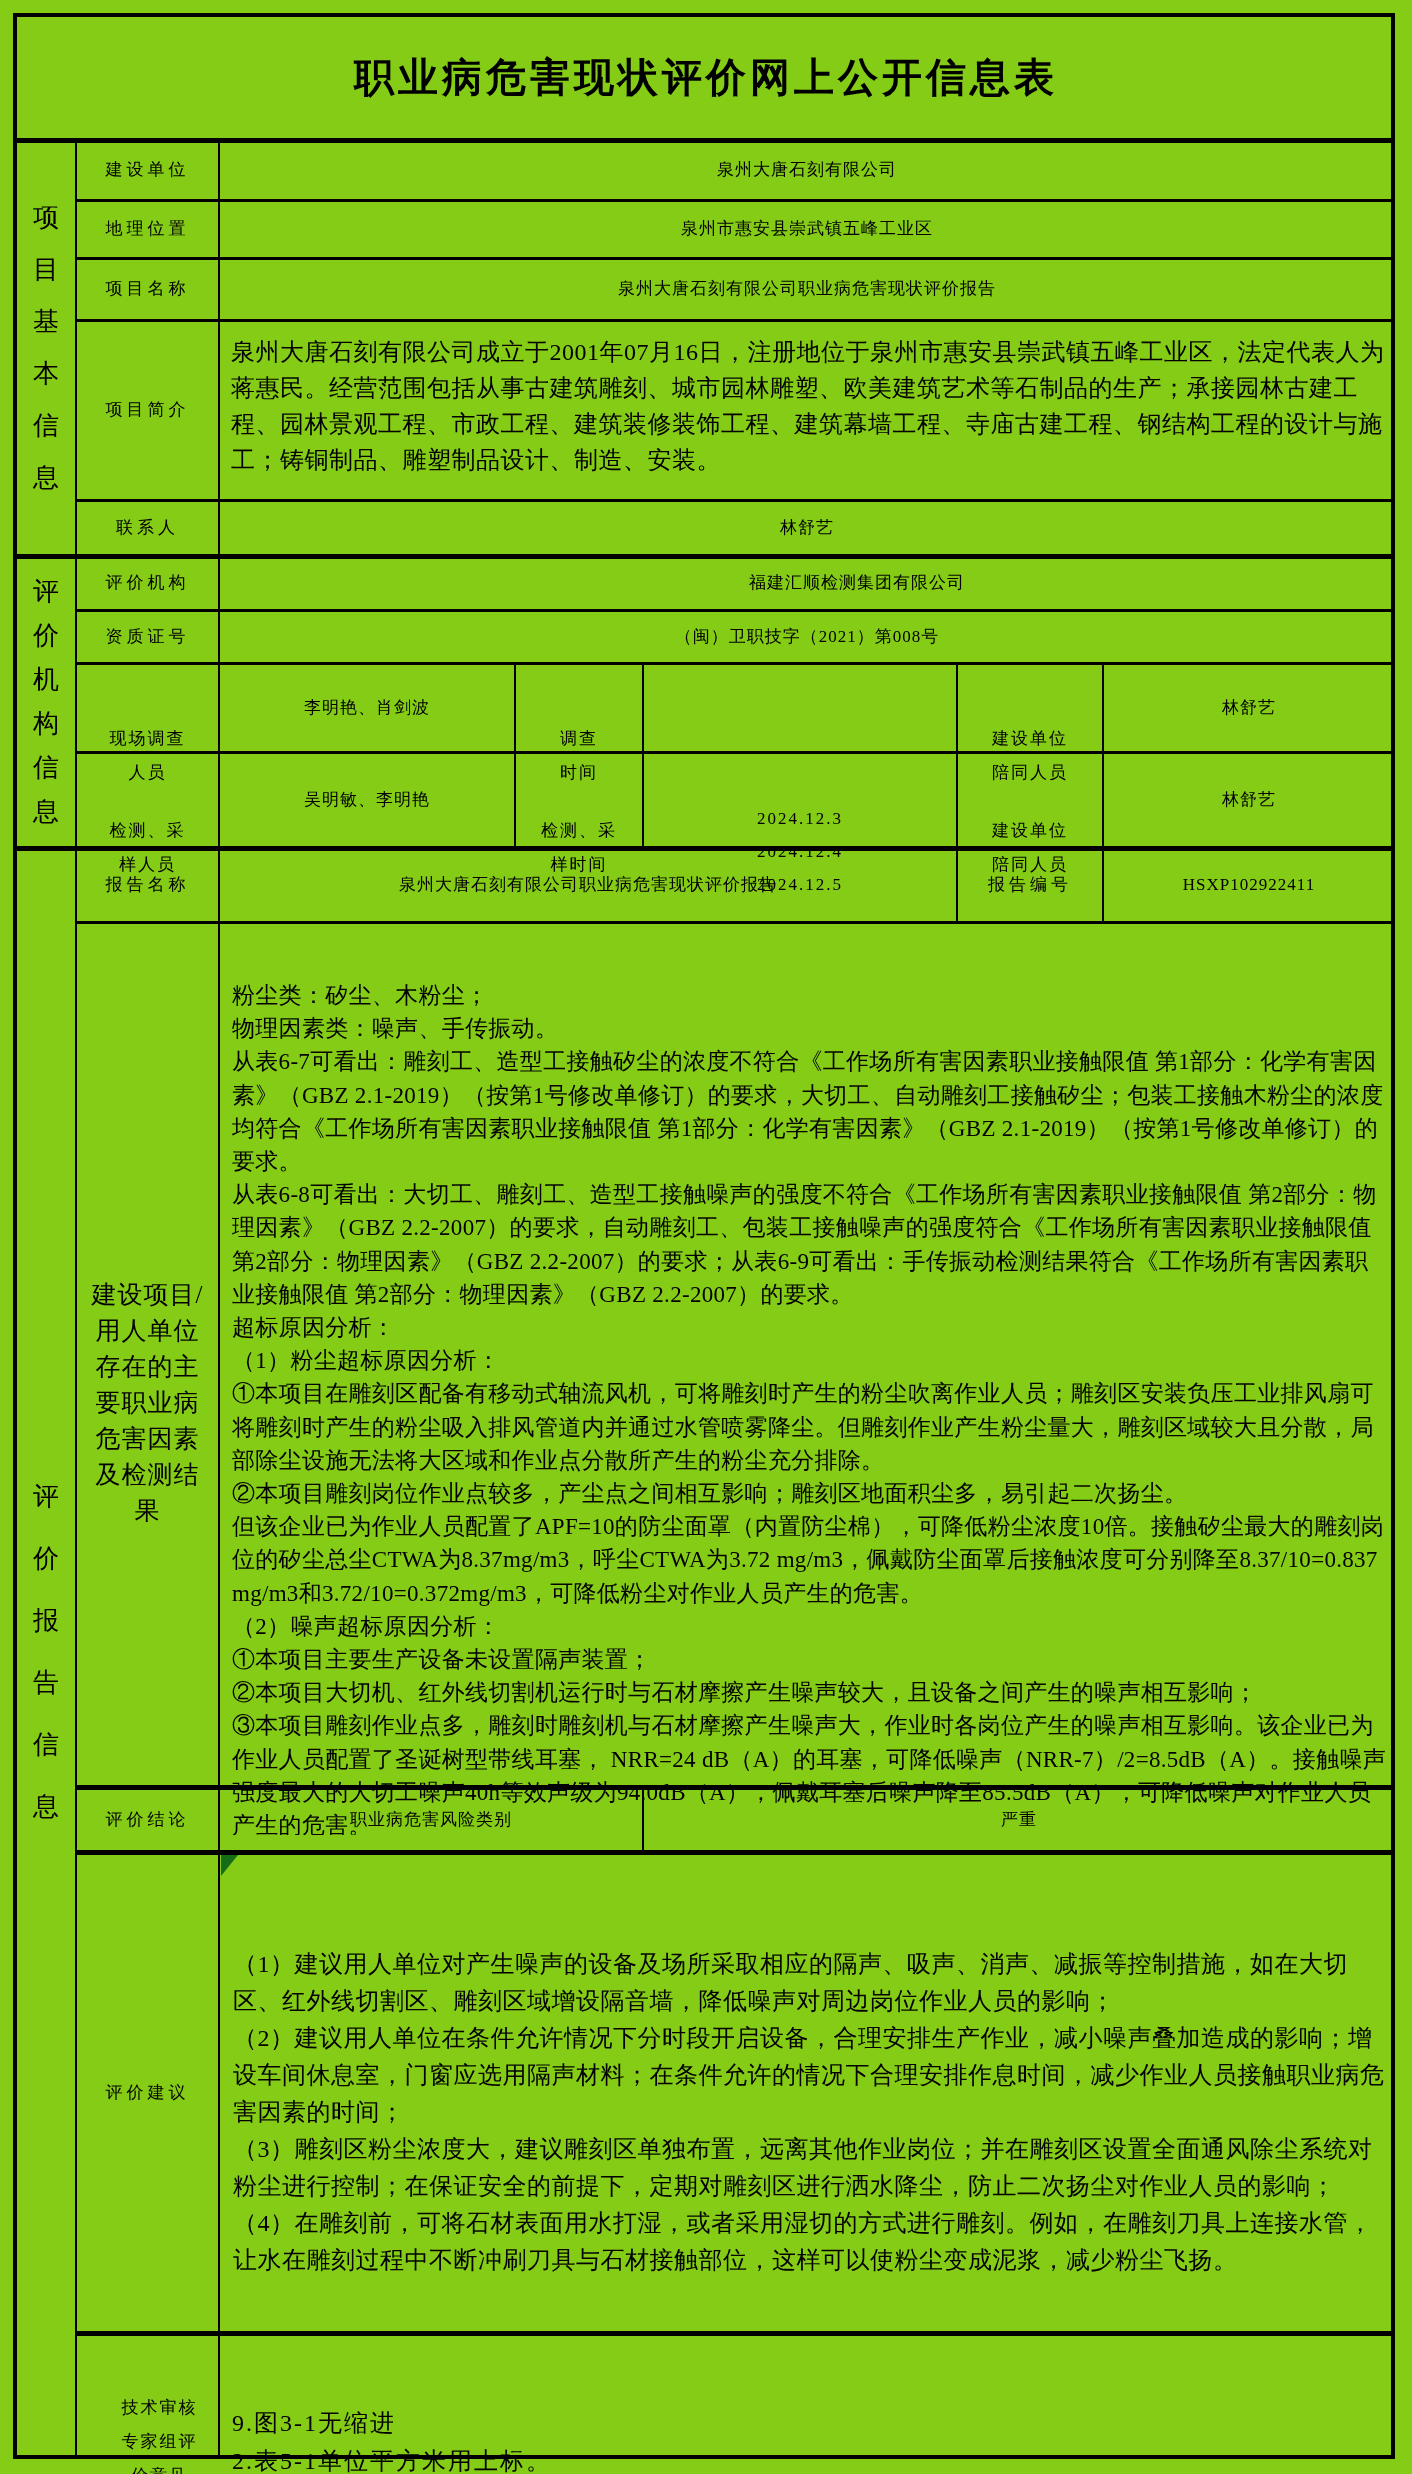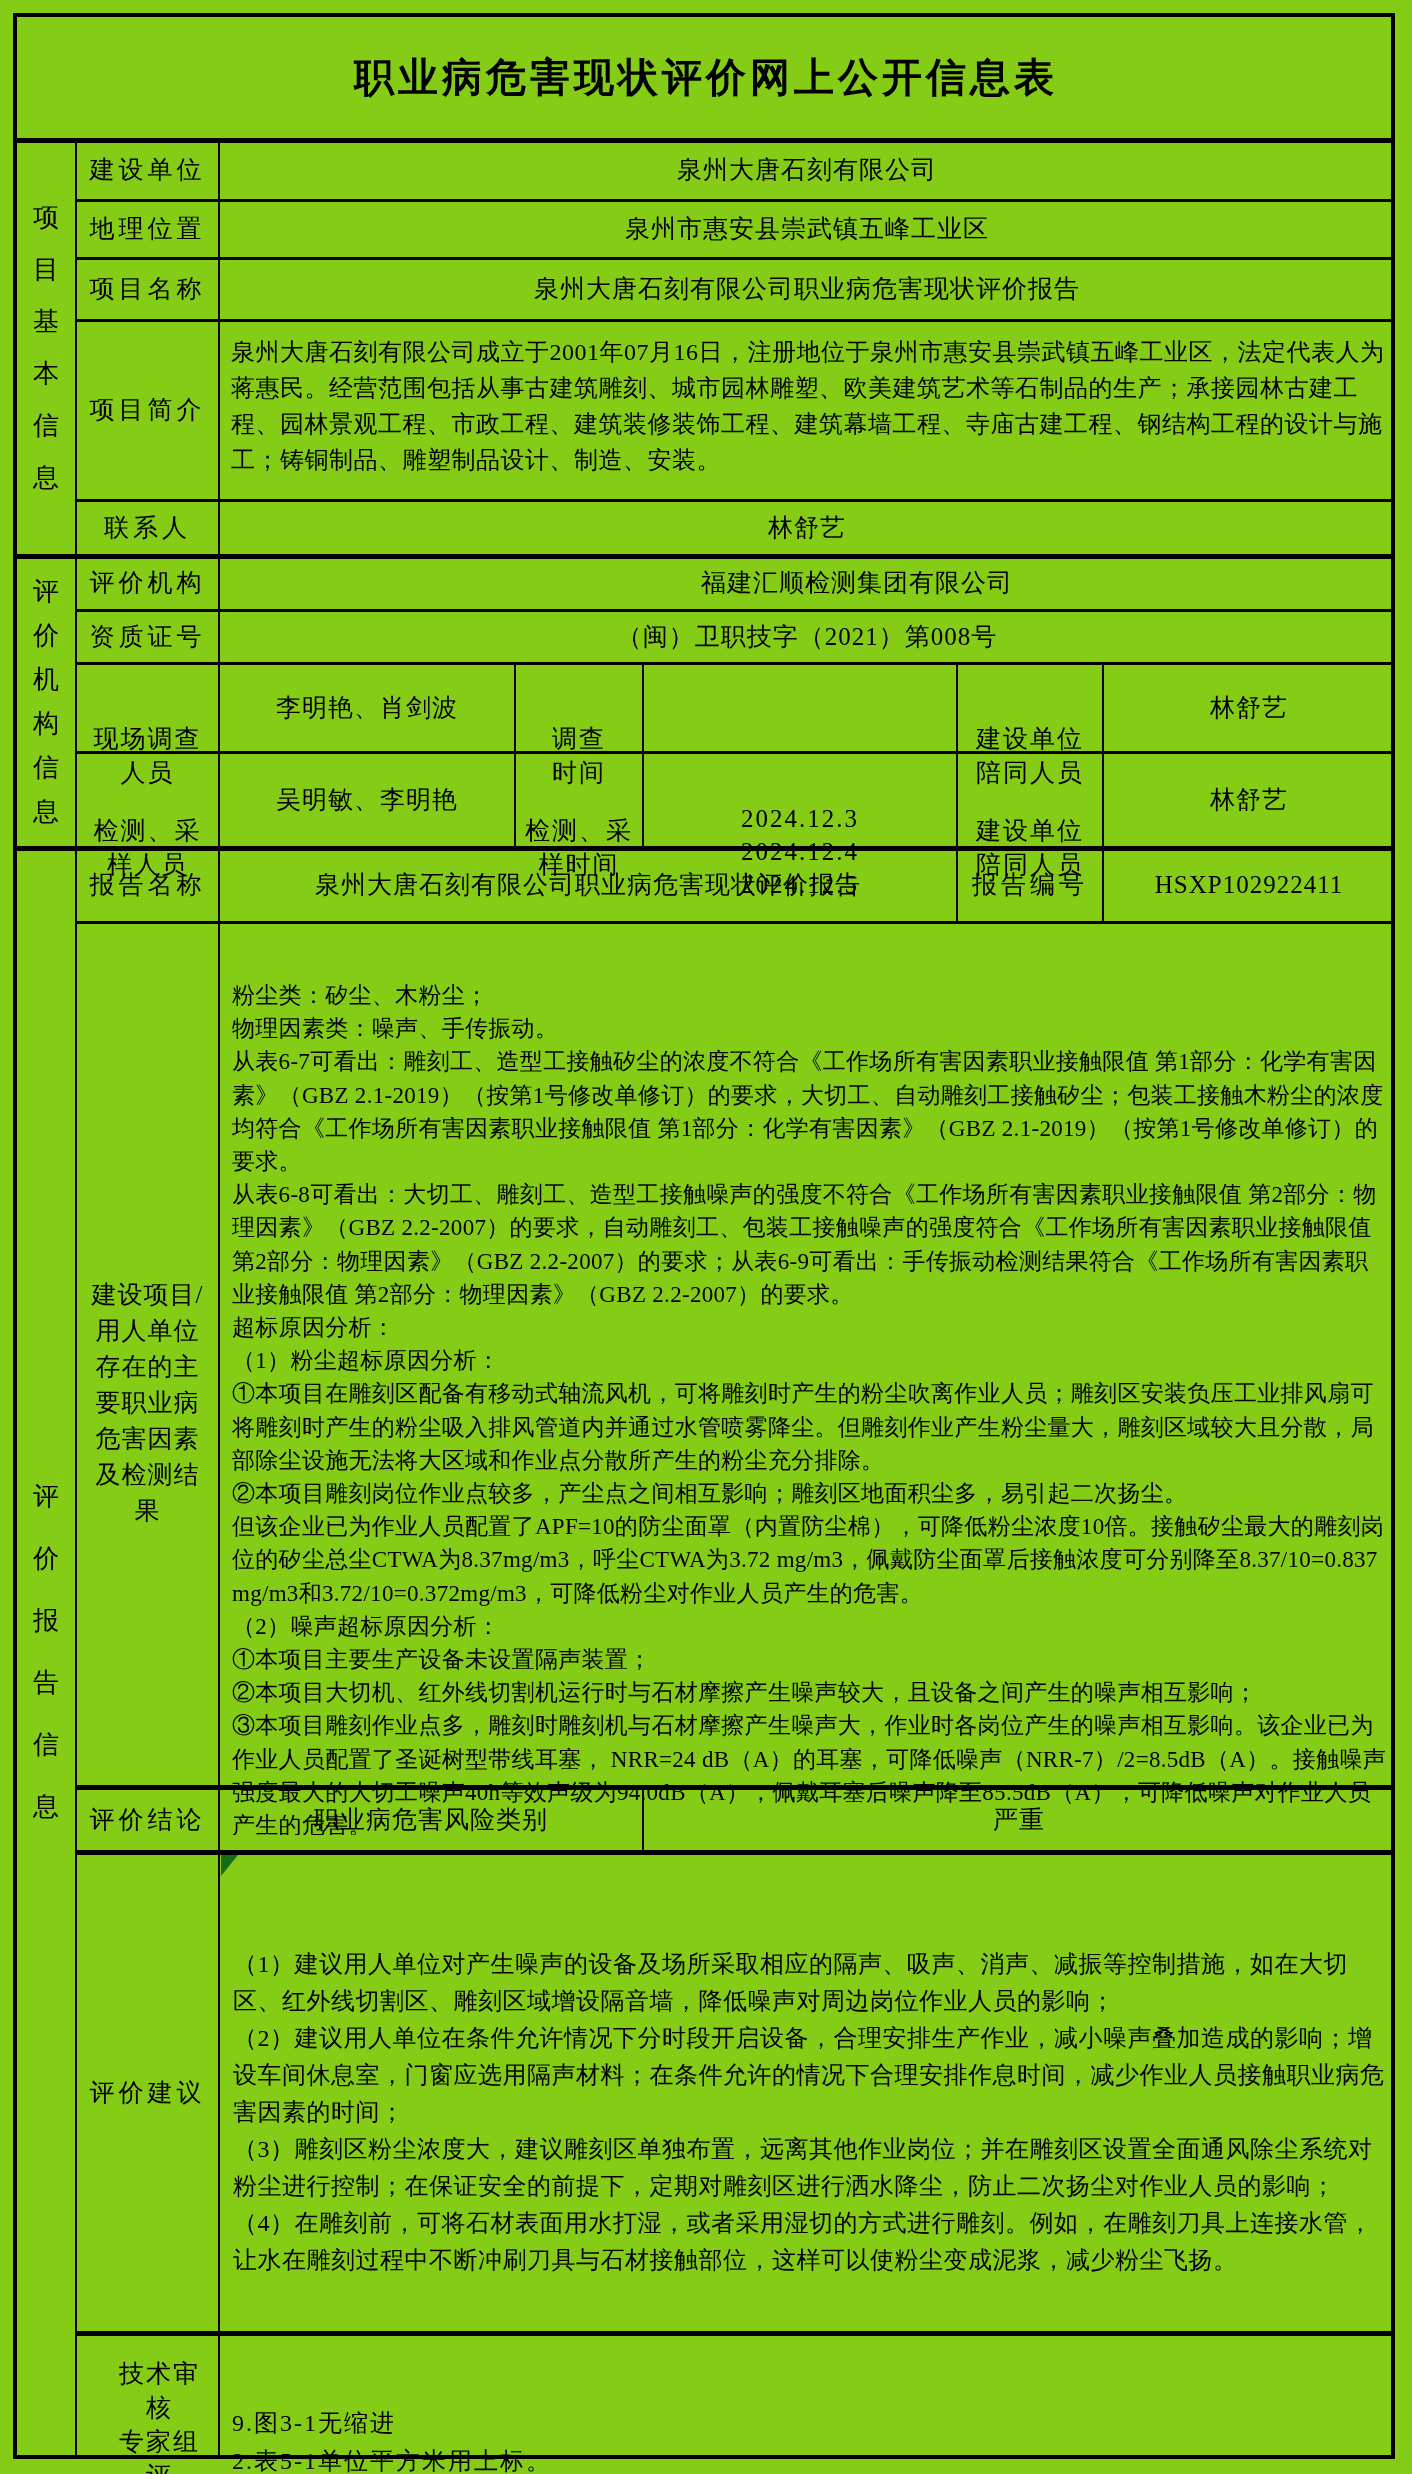--- a/index.html
+++ b/index.html
@@ -1,20 +1,20 @@
 <!DOCTYPE html>
 <html><head>
 <meta charset="utf-8">
 <style>
   html,body{margin:0;padding:0;background:#ffffff;}
   body{width:1412px;height:2474px;position:relative;font-family:"Liberation Serif","DejaVu Serif",serif;color:#000;}
   .stage{position:absolute;left:0;top:0;width:1412px;height:2474px;background:#84cc16;}
   .outer{position:absolute;left:13px;top:13px;width:1382px;height:2446px;border:4px solid #000;box-sizing:border-box;z-index:3;pointer-events:none;}
   .ln{position:absolute;background:#000;z-index:2;}
-  .c{position:absolute;display:flex;align-items:center;justify-content:center;text-align:center;font-size:25px;line-height:34px;z-index:1;box-sizing:border-box;}
+  .c{position:absolute;display:flex;align-items:center;justify-content:center;text-align:center;font-size:17px;line-height:34px;z-index:1;box-sizing:border-box;}
   .lbl{letter-spacing:4px;}
   .p{white-space:pre-line;letter-spacing:2px;margin-top:48px;}
   .val{letter-spacing:1px;}
   .ttl{font-size:40px;font-weight:bold;letter-spacing:4px;}
   .v{white-space:pre-line;font-size:26px;letter-spacing:0;}
   .v1{line-height:52px;}
   .v2{line-height:44px;}
   .v3{line-height:62px;}
   .blk{display:block;text-align:left;}
   .profile-text{font-size:24px;line-height:36px;padding:14px 10px 0 12px;letter-spacing:0.5px;}

